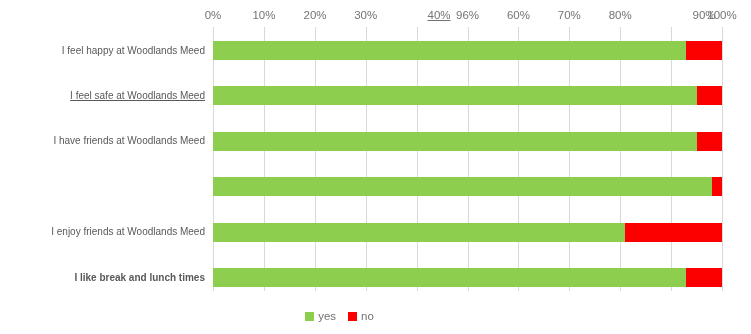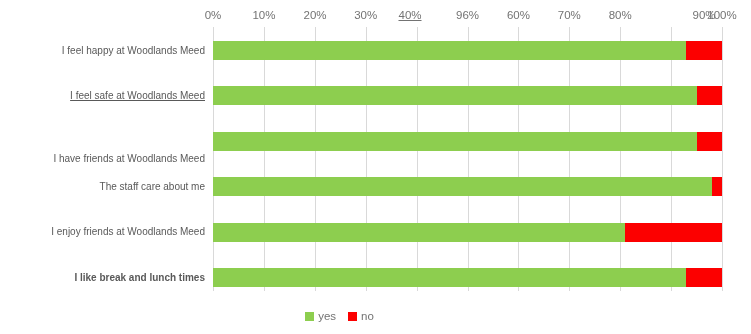--- a/index.html
+++ b/index.html
@@ -124,34 +124,33 @@
 </head>
 <body>
 
 <div id="chart-root">
 
   <div class="xaxis-labels">
       <div class="xtick-label" style="left: 213px;">0%</div>
       <div class="xtick-label" style="left: 263.9px;">10%</div>
       <div class="xtick-label" style="left: 315px;">20%</div>
       <div class="xtick-label" style="left: 365.7px;">30%</div>
-      <div class="xtick-label" style="left: 410px; text-decoration: underline;">40%</div>
+      <div class="xtick-label" style="left: 439px; text-decoration: underline;">40%</div>
       <div class="xtick-label" style="left: 467.5px;">96%</div>
       <div class="xtick-label" style="left: 518.4px;">60%</div>
       <div class="xtick-label" style="left: 569.3px;">70%</div>
       <div class="xtick-label" style="left: 620.2px;">80%</div>
       <div class="xtick-label" style="left: 694px; padding-left: 20px;">90%</div>
       <div class="xtick-label" style="left: 722px;">100%</div>
     </div>
 
   <div class="cat-labels">
       <div class="cat-label" style="top: 43.5px;">I feel happy at Woodlands Meed</div>
       <div class="cat-label" style="top: 88.9px; text-decoration: underline;">I feel safe at Woodlands Meed</div>
-      <div class="cat-label" style="top: 134.3px; margin-top: 18px;">I have friends at Woodlands Meed</div>
-      <div class="cat-label" style="top: 179.7px;">The staff care about me</div>
+      <div class="cat-label" style="top: 134.3px;">I have friends at Woodlands Meed</div>
       <div class="cat-label" style="top: 225.1px;">I enjoy friends at Woodlands Meed</div>
       <div class="cat-label" style="top: 270.5px; font-weight: bold;">I like break and lunch times</div>
     </div>
 
   <div class="plot">
       <div class="gridline axis-zero" style="left: 0px; background: rgb(217, 217, 217);"></div>
       <div class="gridline" style="left: 50.9px; background: rgb(217, 217, 217);"></div>
       <div class="gridline" style="left: 101.8px; background: rgb(217, 217, 217);"></div>
       <div class="gridline" style="left: 152.7px; background: rgb(217, 217, 217);"></div>
       <div class="gridline" style="left: 203.6px; background: rgb(217, 217, 217);"></div>

